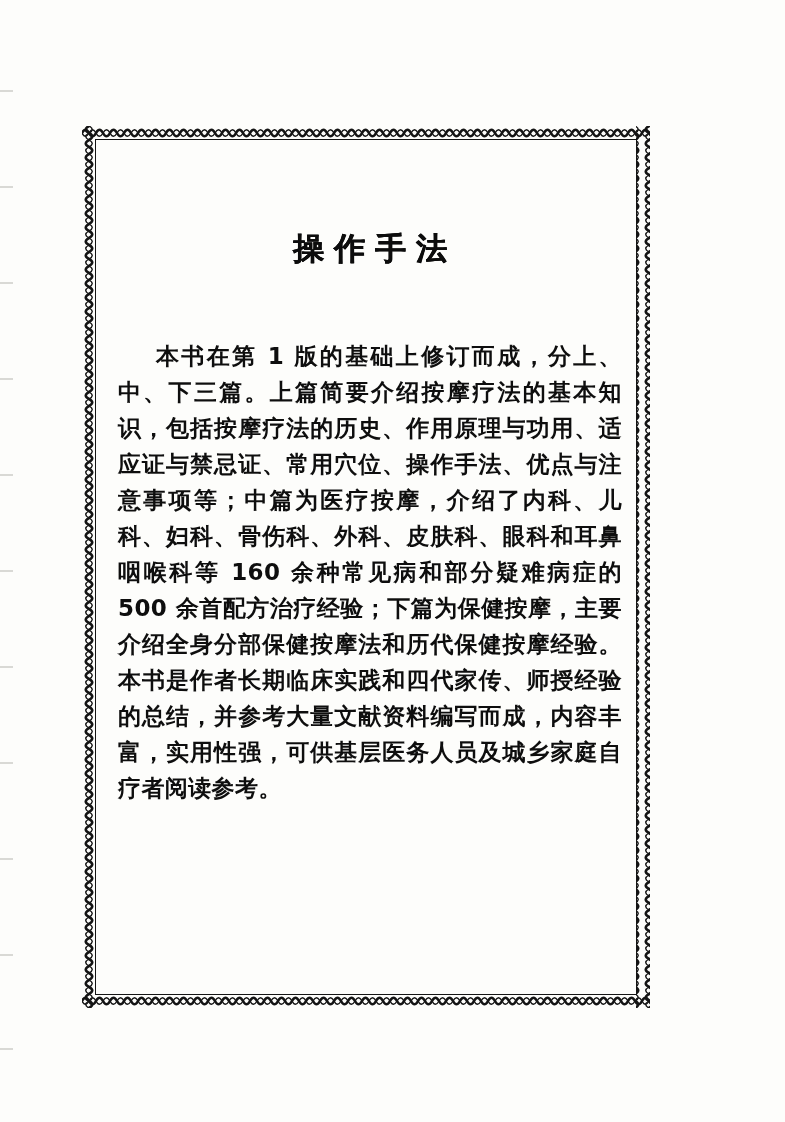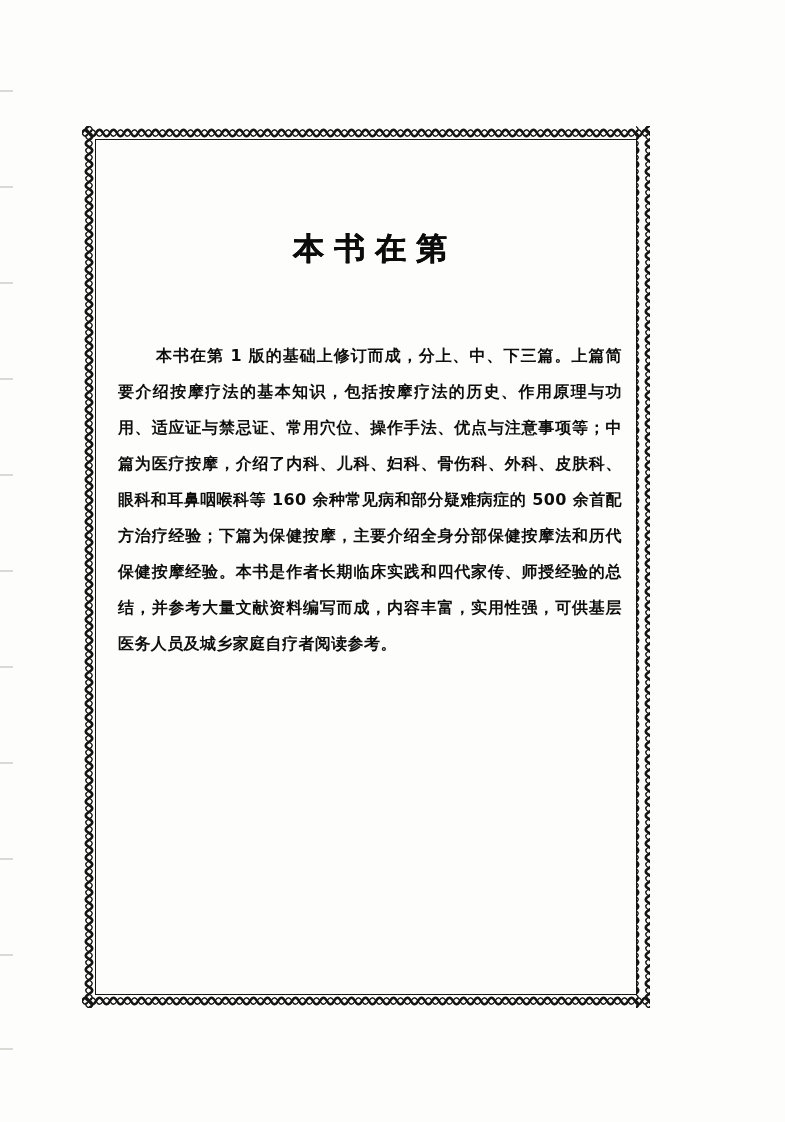--- a/index.html
+++ b/index.html
@@ -81,21 +81,21 @@
     letter-spacing: 10px;
     color: #0c0c0c;
     margin: 28px 0 0 0;
     padding-left: 10px;
     text-shadow: 0.4px 0 0 #0c0c0c, 0 0.4px 0 #0c0c0c;
   }
 
   .body-text {
     margin: 68px 8px 0 8px;
     font-family: "DejaVu Sans", sans-serif;
-    font-size: 16px;
+    font-size: 23px;
     line-height: 36px;
     color: #0e0e0e;
     text-align: justify;
     text-justify: inter-character;
     text-indent: 38px;
     letter-spacing: 0.4px;
     font-weight: 600;
   }
 </style>
 </head>
@@ -131,17 +131,17 @@
       </defs>
       <rect x="0" y="0" width="568" height="14" fill="url(#ropeH)"></rect>
       <rect x="0" y="868" width="568" height="14" fill="url(#ropeH)"></rect>
       <rect x="0" y="0" width="14" height="882" fill="url(#ropeV)"></rect>
       <rect x="554" y="0" width="14" height="882" fill="url(#ropeV)"></rect>
     </svg>
     <div class="frame-inner-line"></div>
   </div>
 
   <div class="content">
-    <h1 class="doc-title">本书在第</h1>
+    <h1 class="doc-title">操作手法</h1>
     <p class="body-text">本书在第 1 版的基础上修订而成，分上、中、下三篇。上篇简要介绍按摩疗法的基本知识，包括按摩疗法的历史、作用原理与功用、适应证与禁忌证、常用穴位、操作手法、优点与注意事项等；中篇为医疗按摩，介绍了内科、儿科、妇科、骨伤科、外科、皮肤科、眼科和耳鼻咽喉科等 160 余种常见病和部分疑难病症的 500 余首配方治疗经验；下篇为保健按摩，主要介绍全身分部保健按摩法和历代保健按摩经验。本书是作者长期临床实践和四代家传、师授经验的总结，并参考大量文献资料编写而成，内容丰富，实用性强，可供基层医务人员及城乡家庭自疗者阅读参考。</p>
   </div>
 
 </div>
 
 </body></html>

